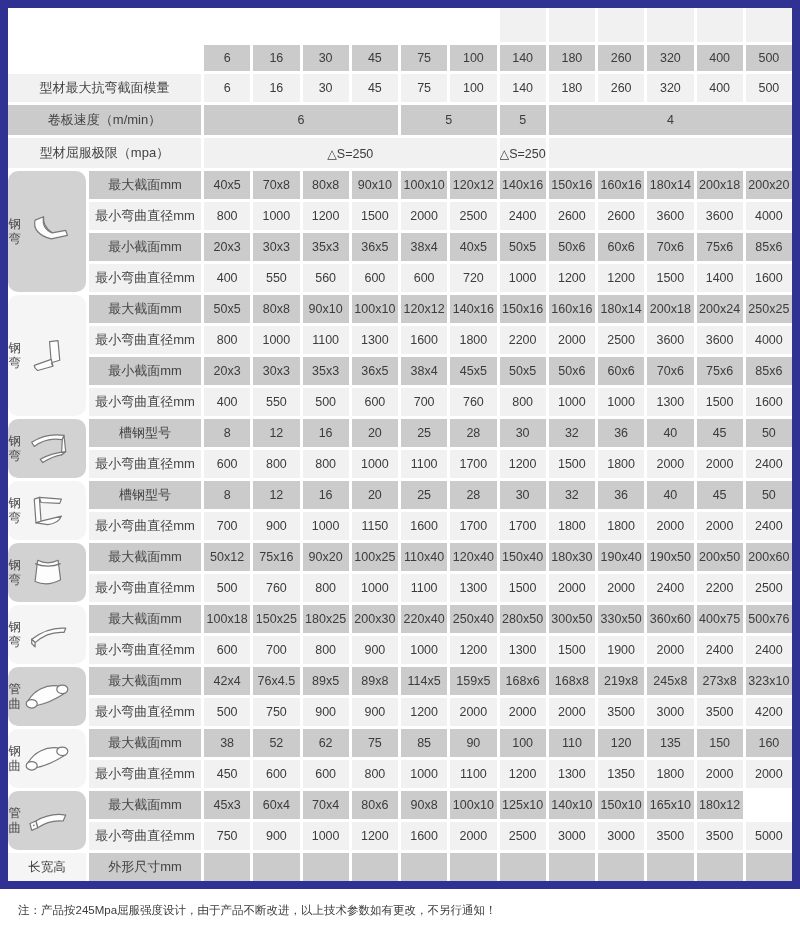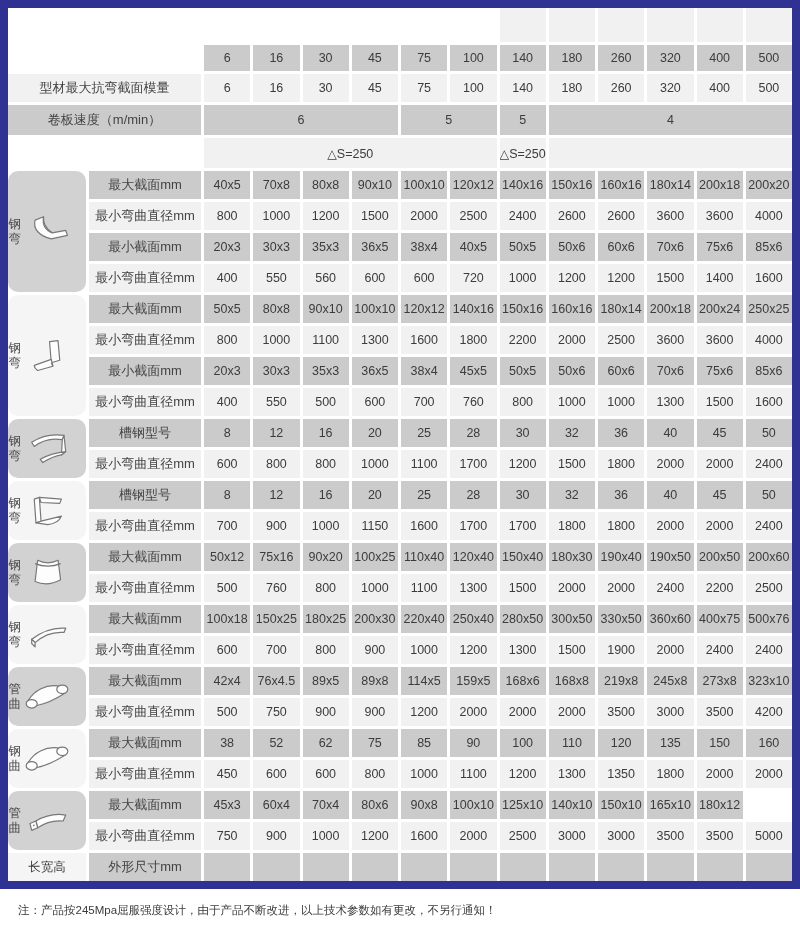--- a/index.html
+++ b/index.html
@@ -70,20 +70,21 @@
       <div class="cell light" style="grid-area: 3 / 10;">180</div>
       <div class="cell light" style="grid-area: 3 / 11;">260</div>
       <div class="cell light" style="grid-area: 3 / 12;">320</div>
       <div class="cell light" style="grid-area: 3 / 13;">400</div>
       <div class="cell light" style="grid-area: 3 / 14;">500</div>
       <div class="cell gray row-header" style="grid-area: 4 / 1 / auto / span 2;">卷板速度（m/min）</div>
       <div class="cell gray" style="grid-area: 4 / 3 / auto / span 4;">6</div>
       <div class="cell gray" style="grid-area: 4 / 7 / auto / span 2;">5</div>
       <div class="cell gray" style="grid-area: 4 / 9;">5</div>
       <div class="cell gray" style="grid-area: 4 / 10 / auto / span 5;">4</div>
+      <div class="cell light row-header" style="grid-area: 5 / 1 / auto / span 2;">型材屈服极限（mpa）</div>
       <div class="cell light" style="grid-area: 5 / 3 / auto / span 6;">△S=250</div>
       <div class="cell light" style="grid-area: 5 / 9;">△S=250</div>
       <div class="cell light" style="grid-area: 5 / 10 / auto / span 5;"></div>
       <div class="cell slabel-gray section-cell" style="grid-area: 6 / 1 / span 4;">
         <div class="sec-lines">
           <span>角钢</span>
           <span>内弯</span>
         </div>
         <svg viewBox="0 0 54 40" width="46" height="34" class="icon-svg" fill="#fdfdfd" stroke="#787878" stroke-width="1.4" stroke-linejoin="round">
           <path d="M13 6 L23 2 C21 11 25 18 33 21 L49 18 L51 24 L32 28 C19 25 10 17 13 6 Z"></path>

